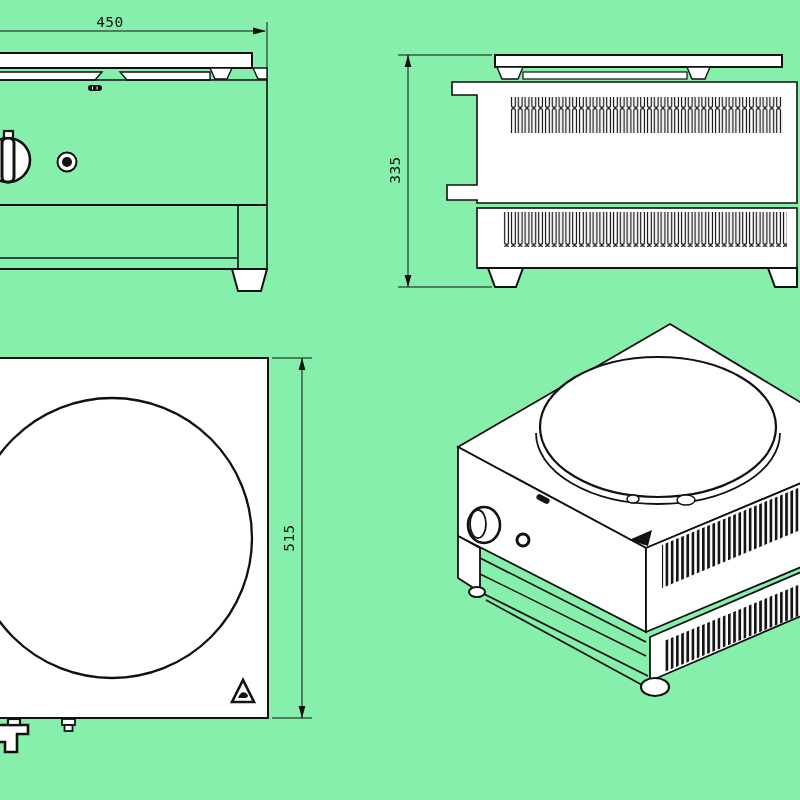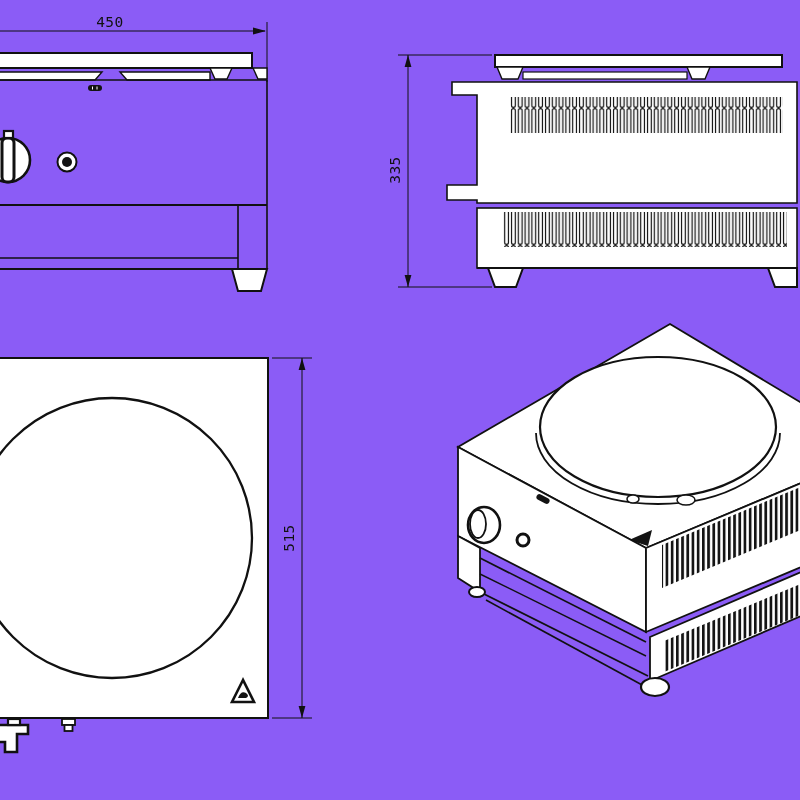--- a/index.html
+++ b/index.html
@@ -1,17 +1,17 @@
 <!DOCTYPE html>
 <html><head>
 <meta charset="utf-8">
 <style>
   html,body{margin:0;padding:0;background:#ffffff;}
   body{width:800px;height:800px;font-family:"DejaVu Sans",sans-serif;}
-  .canvas{position:relative;width:800px;height:800px;overflow:hidden;background:#8b5cf6;}
+  .canvas{position:relative;width:800px;height:800px;overflow:hidden;background:#86efac;}
   svg{display:block;}
   .ln{stroke:#111;fill:none;}
   .shape{stroke:#111;fill:#fff;}
   .dim{stroke:#111;stroke-width:1;fill:none;}
   .dim-text{font-family:"DejaVu Sans Mono","Liberation Mono",monospace;font-size:14.5px;fill:#111;letter-spacing:.5px;}
   .arrow{fill:#111;stroke:none;}
   .dark{fill:#131313;stroke:none;}
 </style>
 </head>
 <body>

